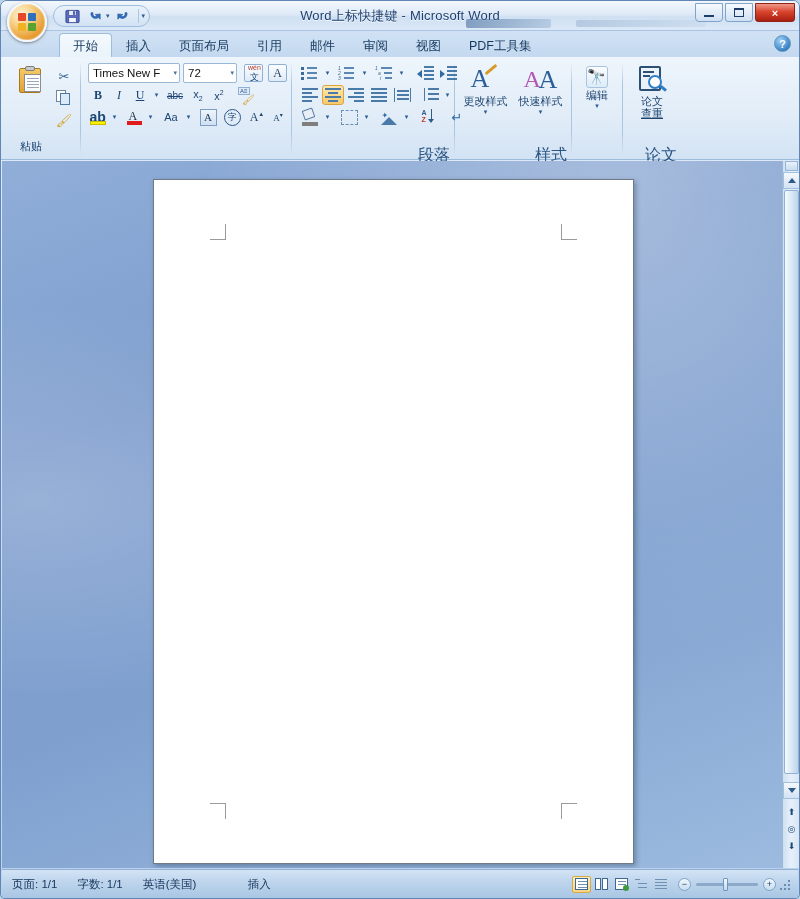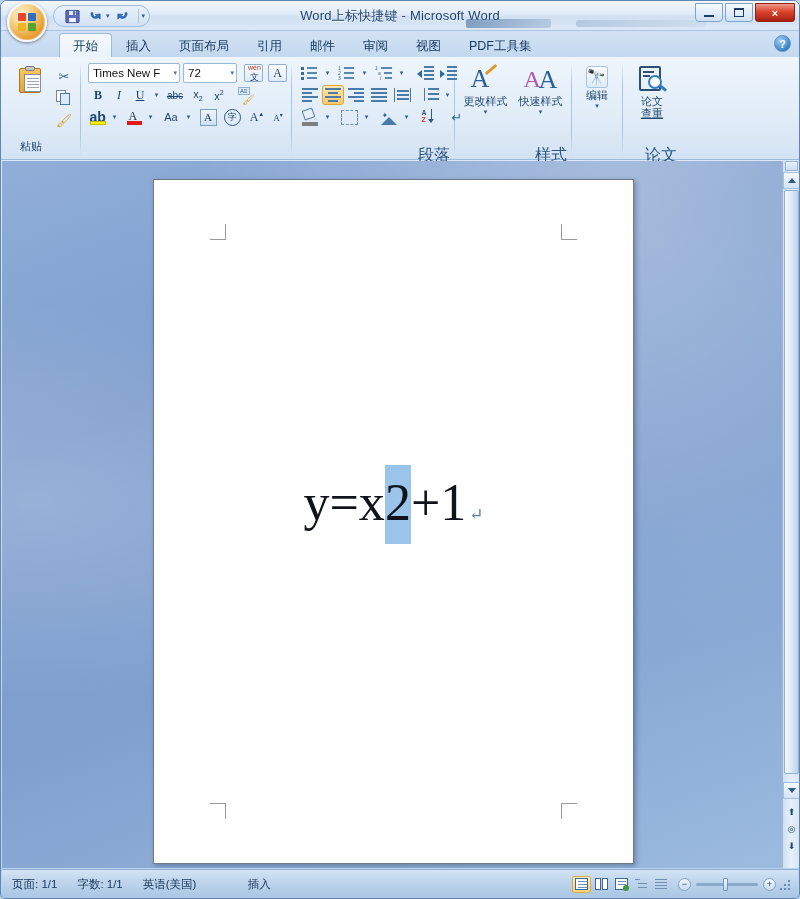--- a/index.html
+++ b/index.html
@@ -706,21 +706,20 @@
       </div>
       <div class="mcorner" style="left:56px;bottom:44px;">
         <i class="h" style="left:0;top:0;"></i>
           <i class="v" style="left:15px;top:0;"></i>
       </div>
       <div class="mcorner" style="right:56px;bottom:44px;">
         <i class="h" style="left:0;top:0;"></i>
           <i class="v" style="left:0;top:0;"></i>
       </div>
 
-      <div class="doctext"><span>y=x</span><span class="sel">2</span><span>+1</span><span class="pilcrow">↵</span></div>
     </div>
 
     <div class="vsb">
       <div class="vsb-split"></div>
       <div class="vsb-btn" style="position:absolute;top:11px;">
         <span class="tri up"></span>
       </div>
       <div class="vsb-thumb" style="top:29px;height:584px;"></div>
       <div class="vsb-btn" style="position:absolute;top:621px;">
         <span class="tri down"></span>

